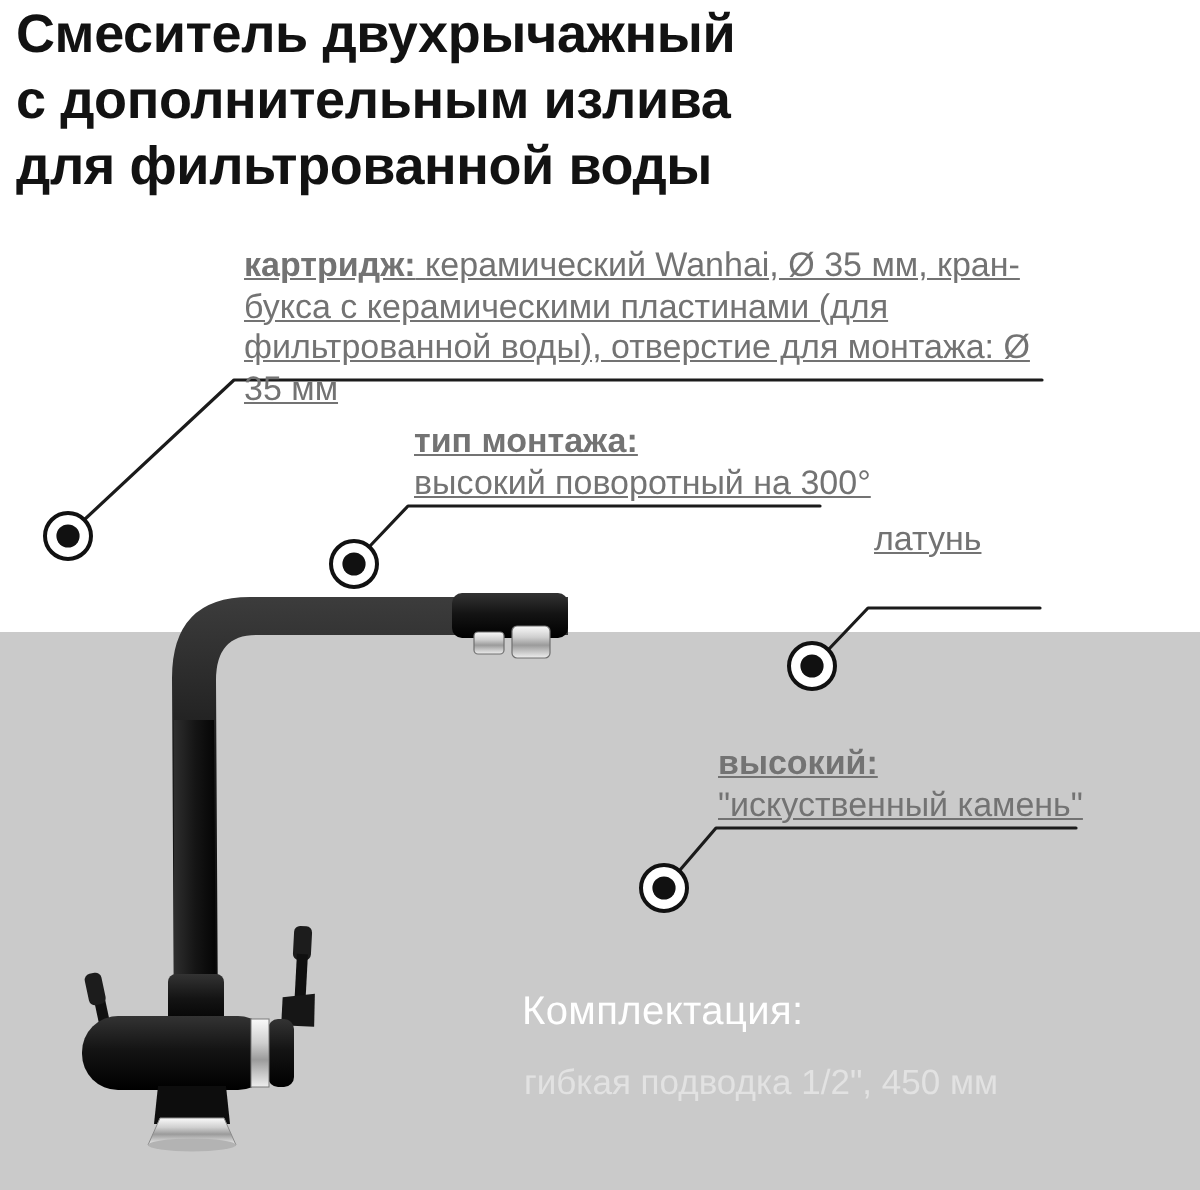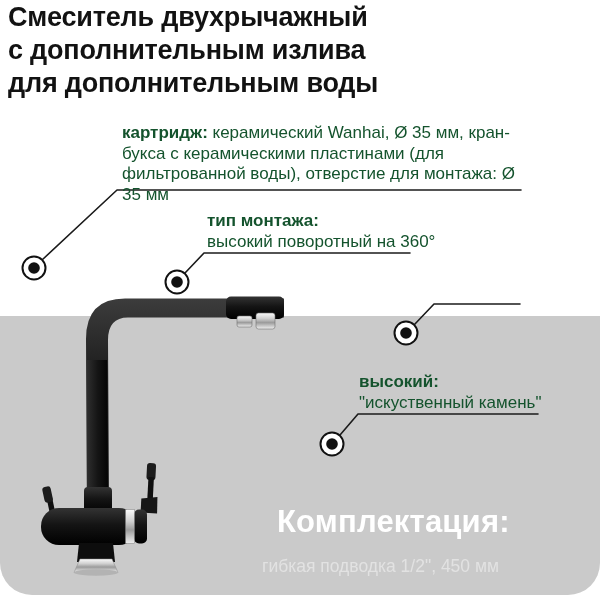--- a/index.html
+++ b/index.html
@@ -1,36 +1,36 @@
 <!DOCTYPE html>
 <html><head>
 <meta charset="utf-8">
 <style>
   html,body{margin:0;padding:0;background:#ffffff;}
   .canvas{
     position:relative;width:600px;height:595px;background:#ffffff;overflow:hidden;
-    font-family:"Liberation Sans",sans-serif;color:#161616;border-radius:32px;
+    font-family:"Liberation Sans",sans-serif;color:#161616;
   }
   .gray-panel{position:absolute;left:0;top:316px;width:600px;height:279px;background:#cacaca;}
   .overlay{position:absolute;left:0;top:0;width:600px;height:595px;}
   .page-title{
     position:absolute;left:8px;top:1px;margin:0;
     font-size:27px;line-height:33px;font-weight:700;color:#121212;letter-spacing:-0.2px;
   }
   .page-title span{display:block;}
-  .spec{position:absolute;margin:0;font-size:17px;line-height:21px;color:#14532d;}
+  .spec{position:absolute;margin:0;font-size:17px;line-height:21px;color:#737373;text-decoration:underline;}
   .spec b{font-weight:700;}
   .spec-cartridge{left:122px;top:123px;width:408px;line-height:20.5px;}
   .spec-spout{left:207px;top:210px;}
   .spec-material{left:437px;top:259px;}
   .spec-coating{left:359px;top:371px;}
   .spec .val{display:block;}
   .spec .inline-val{display:inline;}
   .package{position:absolute;left:261px;top:489px;}
-  .package h2{margin:16px;font-size:31px;line-height:34px;font-weight:700;color:#ffffff;letter-spacing:0.2px;}
+  .package h2{margin:0;font-size:20px;line-height:34px;font-weight:400;color:#ffffff;letter-spacing:0.2px;}
   .package p{margin:7px 0 0 1px;font-size:17.5px;line-height:22px;color:#e2e2e2;font-weight:400;}
 </style>
 </head>
 <body>
 
 <div class="canvas">
 
   <div class="gray-panel"></div>
 
   <svg class="overlay" viewBox="0 0 600 595">
@@ -114,32 +114,33 @@
 
       <path d="M79,543 L113,543 L115,562 L77,562 Z" fill="#0d0d0d"></path>
       <path d="M80,559 L112,559 L118,572.5 L74,572.5 Z" fill="url(#gChrome)" stroke="#8a8a8a" stroke-width="0.5"></path>
       <ellipse cx="96" cy="572.5" rx="22" ry="3.2" fill="#b3b3b3"></ellipse>
     </g>
   </svg>
 
   <h1 class="page-title">
     <span>Смеситель двухрычажный</span>
     <span>с дополнительным излива</span>
-    <span>для дополнительным воды</span>
+    <span>для фильтрованной воды</span>
   </h1>
 
   <p class="spec spec-cartridge"><b>картридж:</b>
     <span class="inline-val">керамический Wanhai, Ø 35 мм, кран-букса с керамическими пластинами (для фильтрованной воды), отверстие для монтажа: Ø 35 мм</span>
   </p>
 
   <p class="spec spec-spout"><b>тип монтажа:</b>
-    <span class="val">высокий поворотный на 360°</span>
+    <span class="val">высокий поворотный на 300°</span>
   </p>
 
   <p class="spec spec-material">
+    <span class="val">латунь</span>
   </p>
 
   <p class="spec spec-coating"><b>высокий:</b>
     <span class="val">"искуственный камень"</span>
   </p>
 
   <div class="package">
     <h2>Комплектация:</h2>
     <p>гибкая подводка 1/2", 450 мм</p>
   </div>

